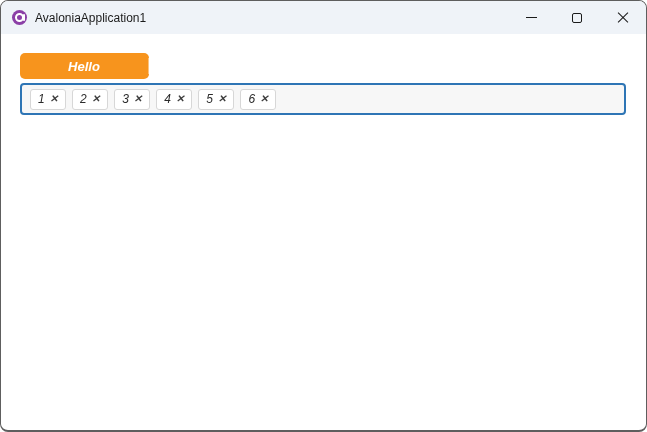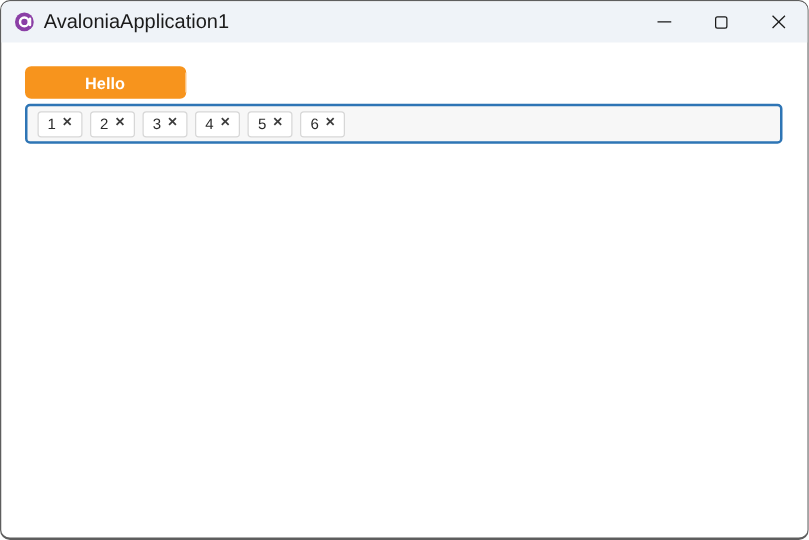--- a/index.html
+++ b/index.html
@@ -43,21 +43,21 @@
   .app-logo::after {
     content: "";
     position: absolute;
     top: 4px; right: 2px;
     width: 2px; height: 7px;
     background: #ffffff;
     border-radius: 1px;
   }
   .title-text {
     margin-left: 8px;
-    font-size: 16px;
+    font-size: 12px;
     color: #1b1b1b;
     white-space: nowrap;
     text-align: center;
   }
   .caption-buttons {
     margin-left: auto;
     display: flex;
     height: 100%;
   }
   .caption-btn {
@@ -79,21 +79,21 @@
     content: "";
     position: absolute;
     top: 5.5px; left: -1px;
     width: 14px; height: 1px;
     background: #1a1a1a;
   }
   .glyph-close::before { transform: rotate(45deg); }
   .glyph-close::after  { transform: rotate(-45deg); }
 
   
-  .content { padding: 19px 0 0 19px; }
+  .content { padding: 19px 0 0 19px; font-style: italic; }
 
   .split-button {
     width: 129px;
     height: 26px;
     background: #F7941D;
     border-radius: 5px;
     display: flex;
     align-items: stretch;
     overflow: hidden;
   }

